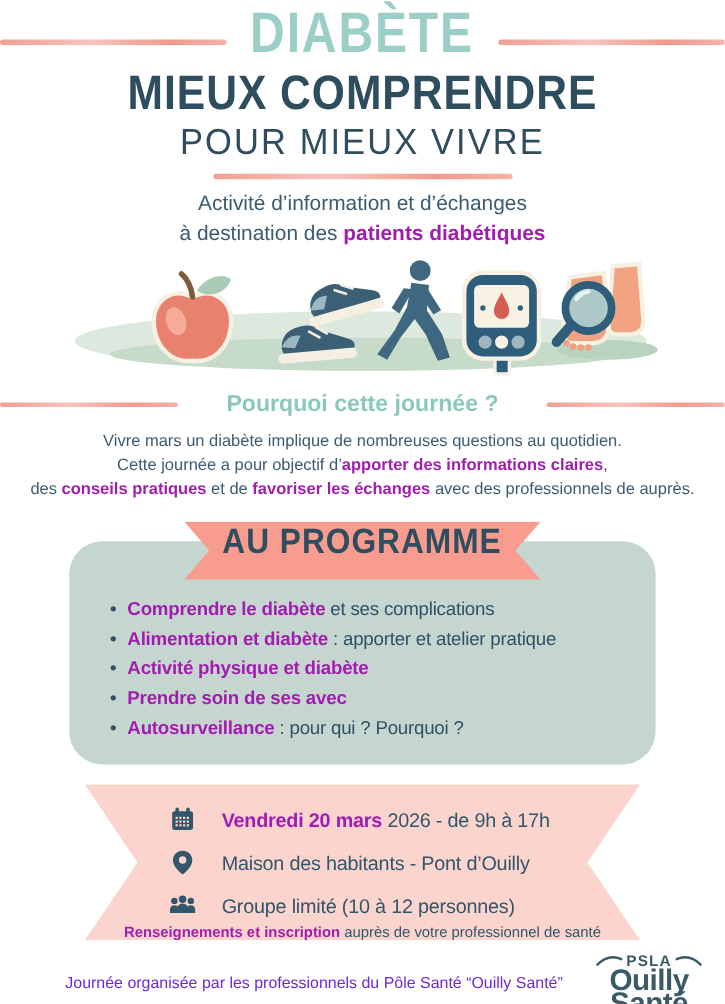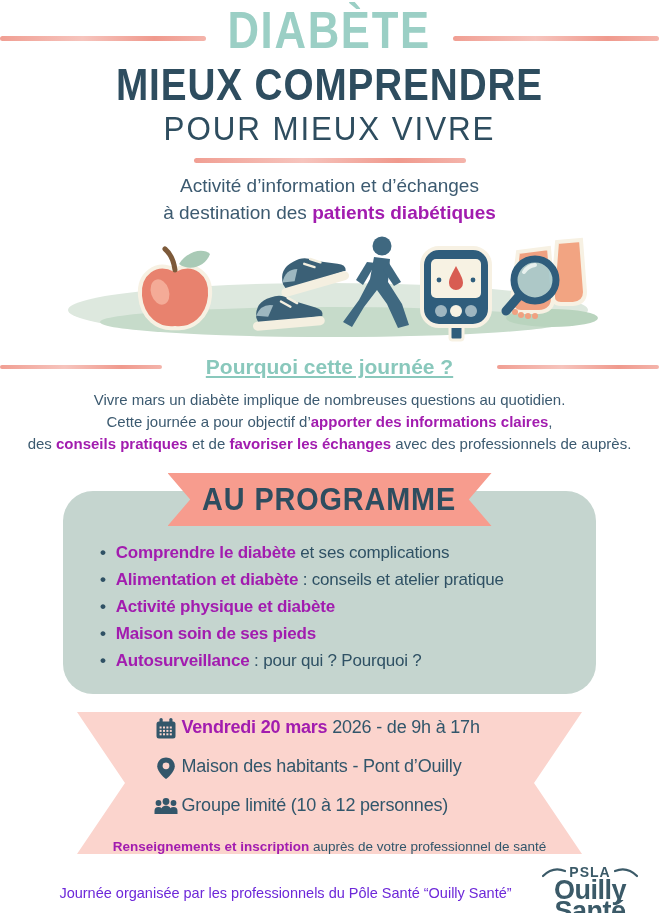--- a/index.html
+++ b/index.html
@@ -30,45 +30,45 @@
   
   .intro { text-align:center; margin-top:10px; }
   .intro .hand-line { width:272px; margin:0 auto 9px; }
   .intro p { font-size:19px; line-height:27px; margin:0; color:#3c5a70; }
   b { font-weight:700; color:#a21caf; }
   
   .illustration { margin-top:4px; text-align:center; }
   
   .why-row { display:flex; align-items:center; margin-top:8px; height:26px; }
   .why-row .hand-line { flex:1; height:4px; }
-  .why-title { font-size:21px; font-weight:700; color:#89c8bc; margin:0 44px; white-space:nowrap;text-decoration:underline; }
+  .why-title { font-size:21px; font-weight:700; color:#89c8bc; margin:0 44px; white-space:nowrap; }
   .why-text { text-align:center; margin:9px 0 0; font-size:15px; line-height:22px; color:#3c5a70; }
   
   .programme { position:relative; margin:36px 63px 0; }
   .ribbon {
     position:absolute; top:-18px; left:50%; transform:translateX(-50%);
     width:324px; height:53px; background:#f79c8e;
     clip-path:polygon(0 0,100% 0,93% 50%,100% 100%,0 100%,7% 50%);
-    display:flex; align-items:center; justify-content:center; z-index:2;
+    display:flex; align-items:flex-start; justify-content:center; z-index:2;
   }
   .ribbon span {
     font-size:32px; font-weight:700; color:#2e4d5f; letter-spacing:1px;
     transform:scaleX(.9); white-space:nowrap;
   }
   .sage-box { background:#c5d5cf; border-radius:30px; padding:48px 24px 20px 37px; }
   .bullet { font-size:17px; line-height:27px; color:#2f5164; letter-spacing:-.2px; white-space:nowrap; }
   .bullet::before { content:"•"; font-weight:700; margin-right:10px; color:#2f5164; }
   
   .details {
     margin:18px auto 0; width:505px; height:142px; background:#fbd4cd;
     clip-path:polygon(0 0,100% 0,90.5% 50%,100% 100%,0 100%,9.5% 50%);
     display:flex; flex-direction:column; justify-content:center;
   }
   .d-rows { width:352px; margin:4px auto 0; }
-  .d-row { display:flex; align-items:flex-start; gap:4px; height:39px; }
+  .d-row { display:flex; align-items:flex-end; gap:24px; height:39px; }
   .d-icon { width:24px; height:24px; flex:none; }
   .d-text { font-size:18px; color:#31566b; letter-spacing:-.2px; white-space:nowrap; }
   .d-note { text-align:center; font-size:13.5px; margin-top:5px; color:#31566b; }
   
   .footer { display:flex; align-items:center; margin-top:10px; padding:0 14px 0 36px; }
   .f-text { flex:1; text-align:center; font-size:14.5px; color:#6d28d9; }
   .logo { width:110px; text-align:center; color:#3b5a68; flex:none; }
   .logo-top { display:flex; align-items:center; justify-content:center; gap:3px; font-size:14px; font-weight:700; letter-spacing:1px; }
   .logo-line { font-size:27px; font-weight:700; line-height:21px; letter-spacing:-.5px; }
 </style>
@@ -163,23 +163,23 @@
     <p style="margin:0"><span>Cette journée a pour objectif d’</span><b>apporter des informations claires</b><span>,</span></p>
     <p style="margin:0"><span>des </span><b>conseils pratiques</b><span> et de </span><b>favoriser les échanges</b><span> avec des professionnels de auprès.</span></p>
   </div>
 
   <div class="programme">
     <div class="ribbon">
       <span>AU PROGRAMME</span>
     </div>
     <div class="sage-box">
       <div class="bullet"><b>Comprendre le diabète</b><span> et ses complications</span></div>
-      <div class="bullet"><b>Alimentation et diabète</b><span> : conseils et atelier pratique</span></div>
+      <div class="bullet"><b>Alimentation et diabète</b><span> : apporter et atelier pratique</span></div>
       <div class="bullet"><b>Activité physique et diabète</b><span></span></div>
-      <div class="bullet"><b>Maison soin de ses pieds</b><span></span></div>
+      <div class="bullet"><b>Prendre soin de ses avec</b><span></span></div>
       <div class="bullet"><b>Autosurveillance</b><span> : pour qui ? Pourquoi ?</span></div>
     </div>
   </div>
 
   <div class="details">
     <div class="d-rows">
       <div class="d-row">
         <svg class="d-icon" viewBox="0 0 24 24" fill="#33566a">
           <rect x="2.5" y="4.5" width="19" height="17" rx="2.5"></rect>
           <rect x="5.5" y="1" width="3.2" height="6" rx="1.6"></rect>

